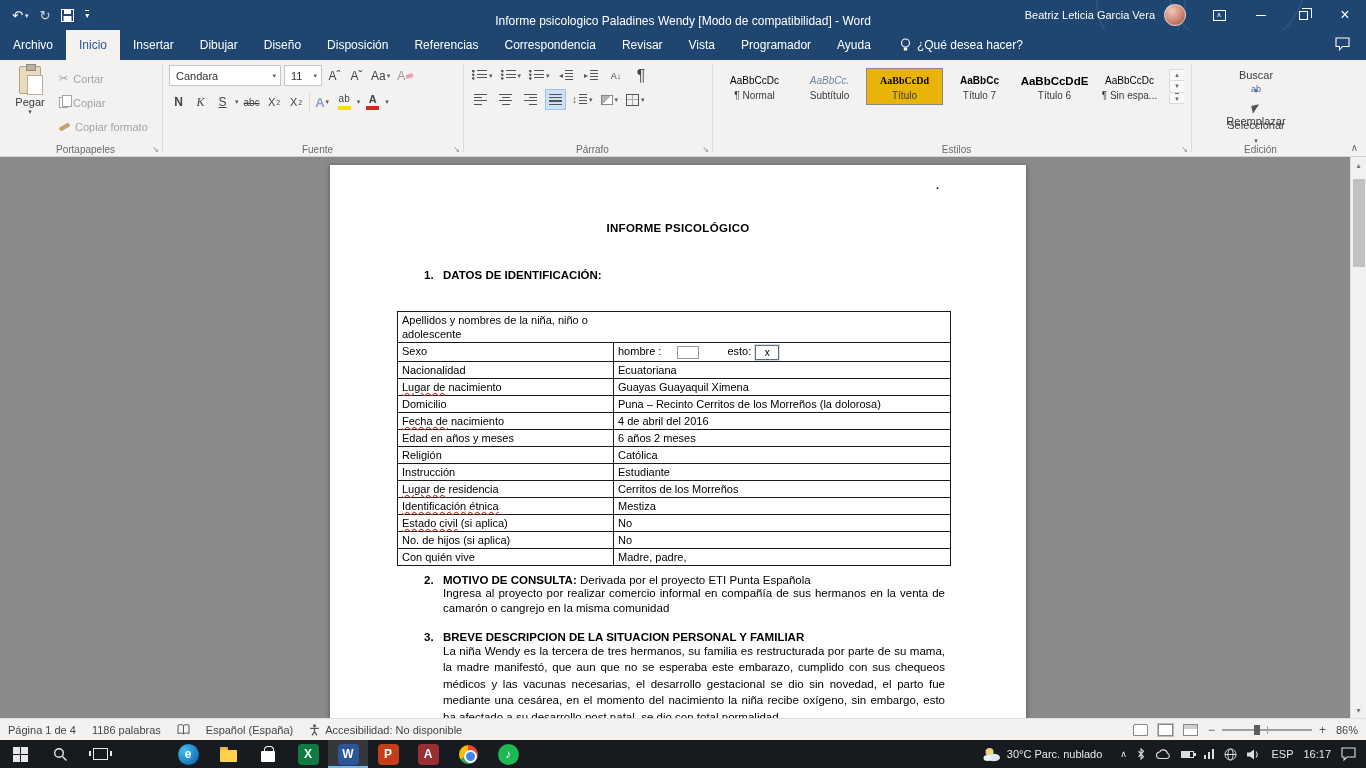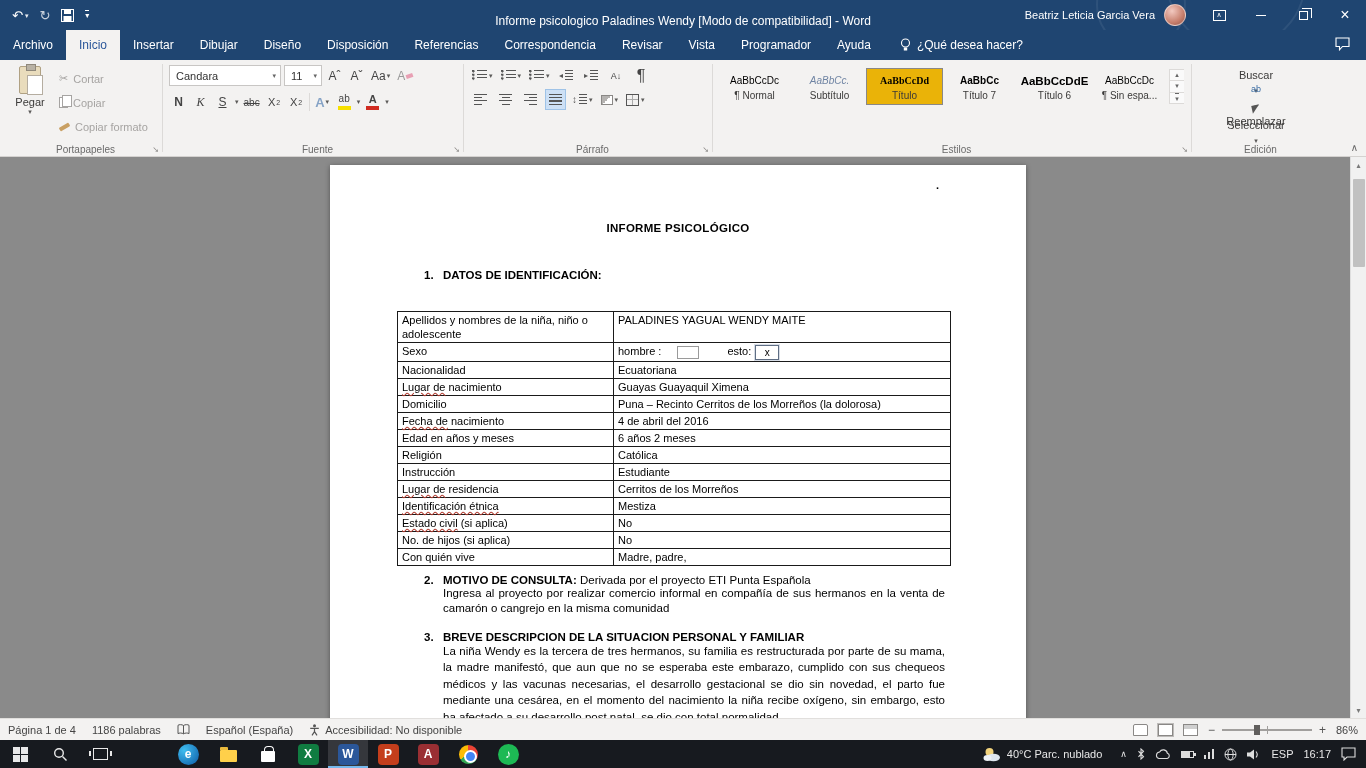--- a/index.html
+++ b/index.html
@@ -456,21 +456,20 @@
     <div class="doctitle">INFORME PSICOLÓGICO</div>
 
     <div class="sec" style="left:94px;top:104px;font-weight:bold">
       <span class="secnum">1.</span>
       <span>DATOS DE IDENTIFICACIÓN:</span>
     </div>
 
     <div class="dtable">
       <div class="trow">
           <div class="tlabel"><span class="sp"></span><span>Apellidos y nombres de la niña, niño o adolescente</span></div>
-          <div class="tval">PALADINES YAGUAL WENDY MAITE</div>
         </div>
       <div class="trow">
         <div class="tlabel"><span>Sexo</span></div>
         <div class="tval">
           <span>hombre :</span><span class="chk"></span><span>esto:</span><span class="chk chkx">x</span>
         </div>
       </div>
       <div class="trow">
           <div class="tlabel"><span class="sp"></span><span>Nacionalidad</span></div>
           <div class="tval">Ecuatoriana</div>
@@ -625,21 +624,21 @@
       <span class="tile spotify">♪</span>
     </div>
 
   <div class="tray">
     <div class="weather">
       <svg width="18" height="15" viewBox="0 0 18 15">
           <circle cx="6.5" cy="5" r="4" fill="#f2d37c"></circle>
           <ellipse cx="10.5" cy="10.5" rx="6.5" ry="3.8" fill="#dfe6ee"></ellipse>
           <ellipse cx="4.5" cy="11" rx="4" ry="3" fill="#eef2f6"></ellipse>
         </svg>
-      <span>40°C Parc. nublado</span>
+      <span>30°C Parc. nublado</span>
     </div>
     <span class="trayic chev">∧</span>
     <span class="trayic">
       <svg width="8" height="12" viewBox="0 0 8 12">
           <path d="M1.5 3.2 L6.5 8.8 L4 11 L4 1 L6.5 3.2 L1.5 8.8" fill="none" stroke="#ddd" stroke-width="1.1"></path>
         </svg>
     </span>
     <span class="trayic">
       <svg width="16" height="11" viewBox="0 0 16 11">
           <path d="M4 9.5 A3.3 3.3 0 0 1 4.6 3 A4.2 4.2 0 0 1 12.4 4.3 A2.7 2.7 0 0 1 12.2 9.5 Z" fill="none" stroke="#ddd" stroke-width="1.1"></path>

